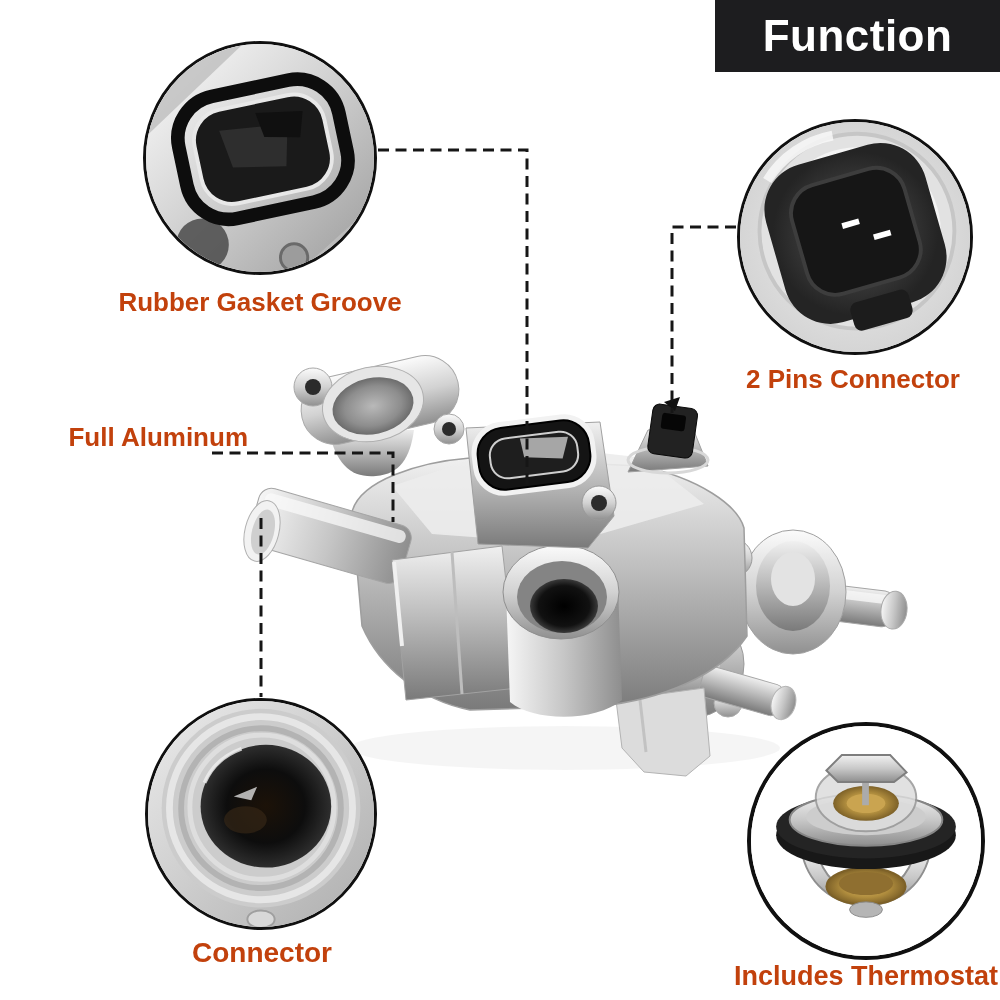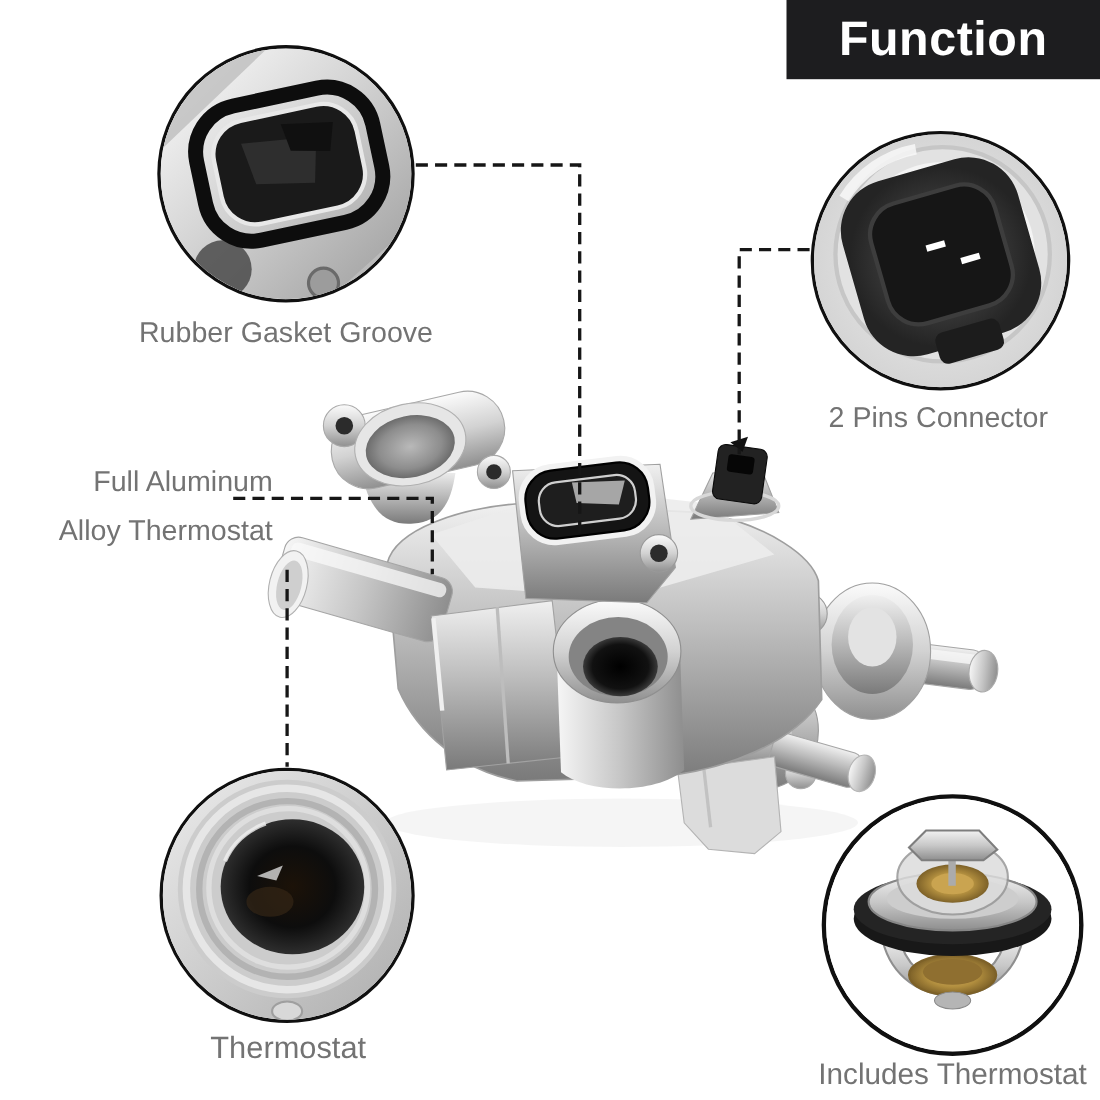--- a/index.html
+++ b/index.html
@@ -7,21 +7,21 @@
          font-family:"Liberation Sans", sans-serif;padding-left:40px;}
   .banner{position:absolute;left:715px;top:0;width:285px;height:72px;background:#1d1d1f;
           color:#ffffff;display:flex;align-items:center;justify-content:center;
           font-weight:bold;font-size:44px;letter-spacing:.5px;}
   .inset{position:absolute;border-radius:50%;overflow:hidden;box-sizing:border-box;background:#fff;}
   .inset svg{display:block;width:100%;height:100%;}
   .inset.tl{left:143px;top:41px;width:234px;height:234px;border:3px solid #101010;}
   .inset.r {left:737px;top:119px;width:236px;height:236px;border:3px solid #101010;}
   .inset.bl{left:145px;top:698px;width:232px;height:232px;border:3px solid #101010;}
   .inset.br{left:747px;top:722px;width:238px;height:238px;border:4px solid #101010;}
-  .label{position:absolute;color:#737373;font-weight:normal;white-space:nowrap;}
+  .label{position:absolute;color:#c2410c;font-weight:bold;white-space:nowrap;}
   .label.rubber  {left:110px;top:287px;width:300px;text-align:center;font-size:26px;}
   .label.pins    {left:703px;top:364px;width:300px;text-align:center;font-size:26px;}
   .label.alloy   {left:0;top:415px;width:200px;text-align:right;font-size:26px;line-height:45px;margin-left:48px;}
   .label.thermo  {left:112px;top:937px;width:300px;text-align:center;font-size:28px;}
   .label.includes{left:716px;top:961px;width:300px;text-align:center;font-size:27px;}
   .overlay{position:absolute;left:0;top:0;width:1000px;height:1000px;pointer-events:none;}
   .product{position:absolute;left:0;top:0;width:1000px;height:1000px;}
 </style>
 </head>
 <body>
@@ -275,18 +275,17 @@
       <rect x="115" y="40" width="7" height="42" fill="#ababab"></rect>
 
       <path d="M 78 46 L 94 30 L 144 30 L 161 48 L 148 58 L 90 58 Z" fill="url(#sil)" stroke="#7e7e7e" stroke-width="2"></path>
     </svg>
   </div>
 
   <div class="label rubber">Rubber Gasket Groove</div>
   <div class="label pins">2 Pins Connector</div>
   <div class="label alloy">
     <div>Full Aluminum</div>
-    <div>Alloy Thermostat</div>
-  </div>
-  <div class="label thermo">Thermostat</div>
+  </div>
+  <div class="label thermo">Connector</div>
   <div class="label includes">Includes Thermostat</div>
 
 </div>
 
 </body></html>

